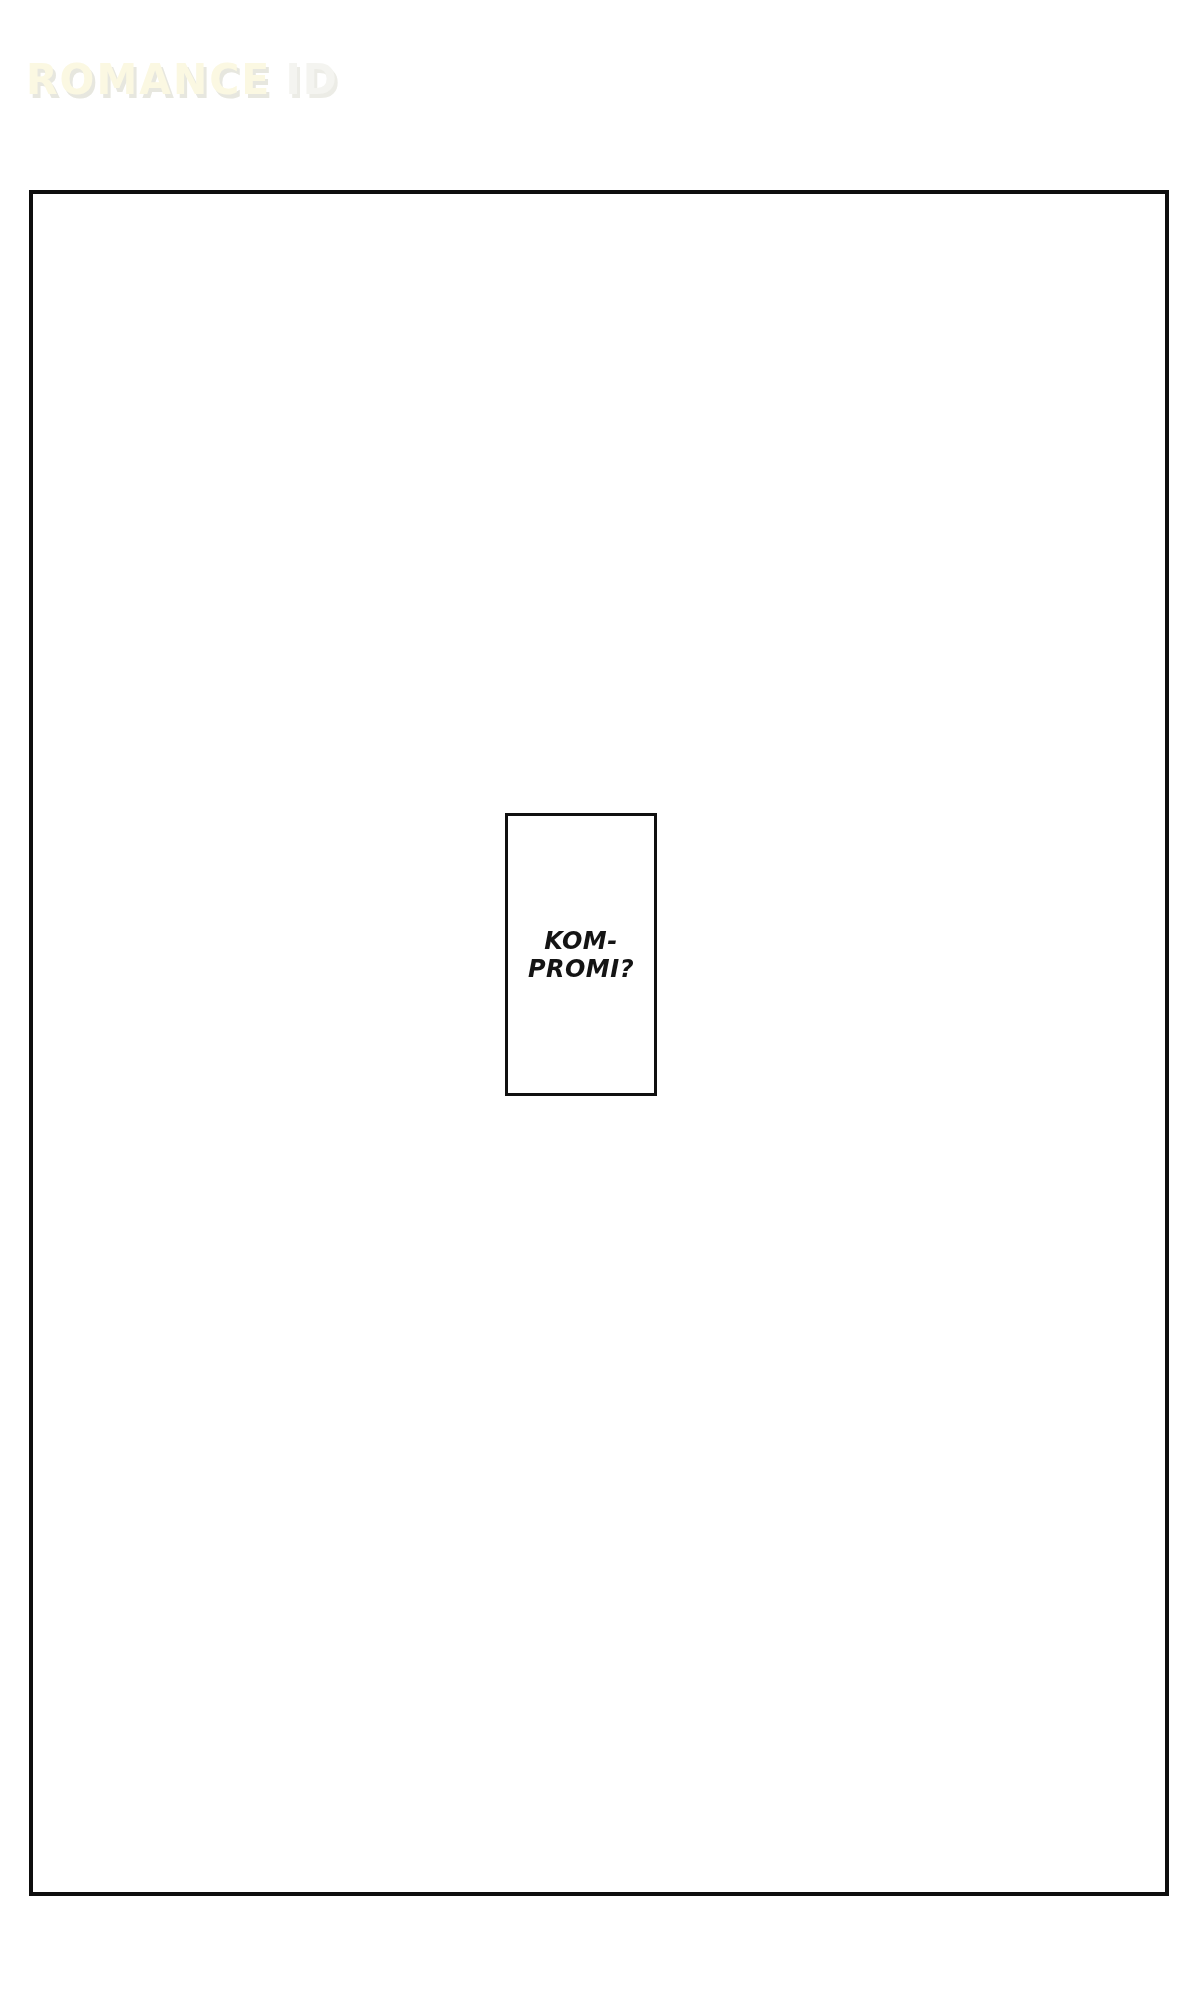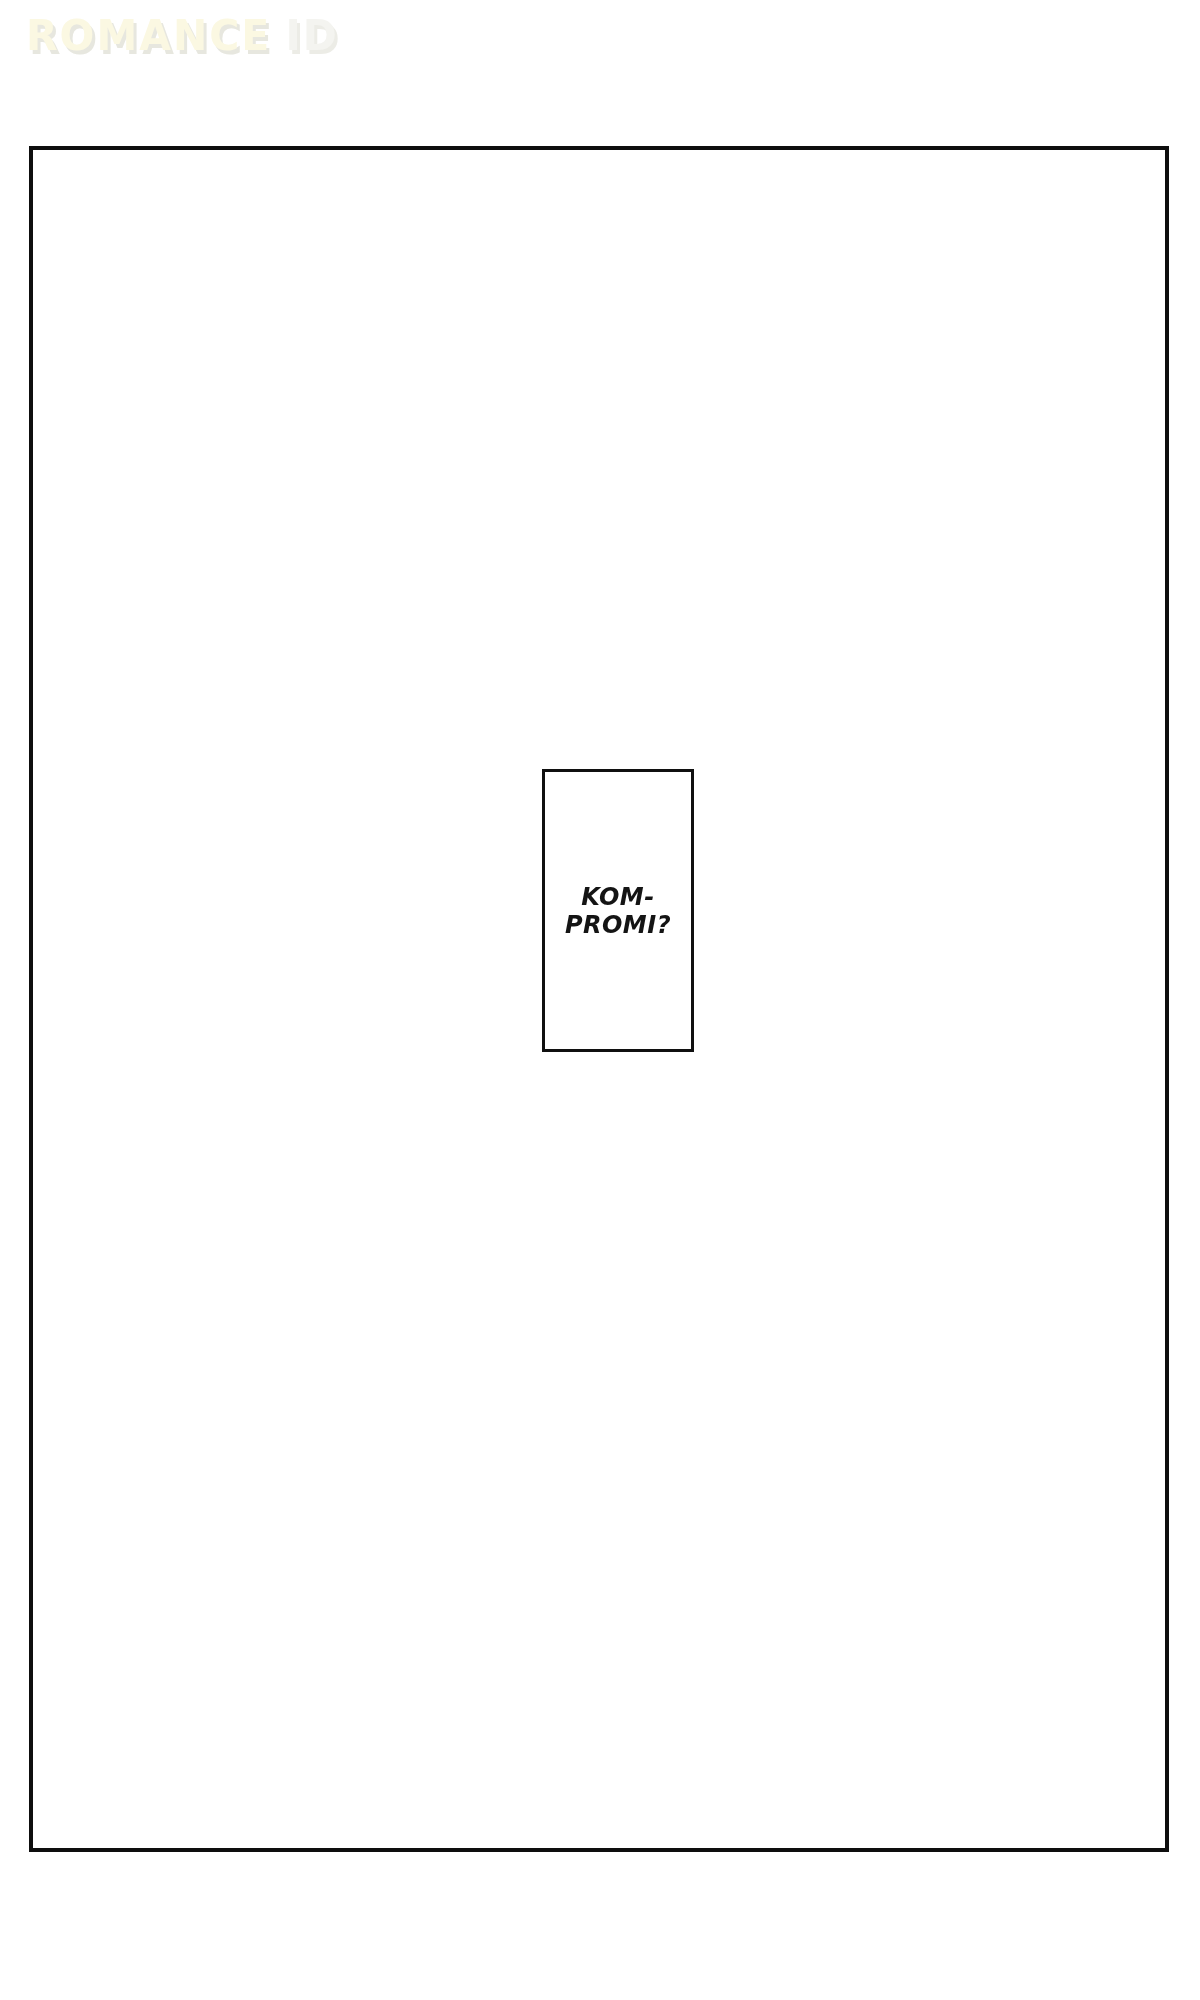--- a/index.html
+++ b/index.html
@@ -11,20 +11,21 @@
     height: 2000px;
     background: var(--page_bg, #ffffff);
     font-family: "DejaVu Sans", sans-serif;
     position: relative;
     overflow: hidden;
   }
   .page {
     position: absolute;
     inset: 0;
     background: var(--page_bg, #ffffff);
+    margin-top: 44px;
   }
   
   .watermark {
     position: absolute;
     left: 26px;
     top: 10px;
     font-size: 41px;
     font-weight: bold;
     letter-spacing: 2px;
     white-space: nowrap;
@@ -48,21 +49,21 @@
     top: 146px;
     width: 1140px;
     height: 1706px;
     box-sizing: border-box;
     border: 4px solid var(--panel_border, #0e0e0e);
     background: var(--page_bg, #ffffff);
   }
   
   .speech-box {
     position: absolute;
-    left: 542px;
+    left: 505px;
     top: 769px;
     width: 152px;
     height: 283px;
     box-sizing: border-box;
     border: 3px solid var(--speech_border, #101010);
     background: var(--page_bg, #ffffff);
     display: flex;
     align-items: center;
     justify-content: center;
   }

